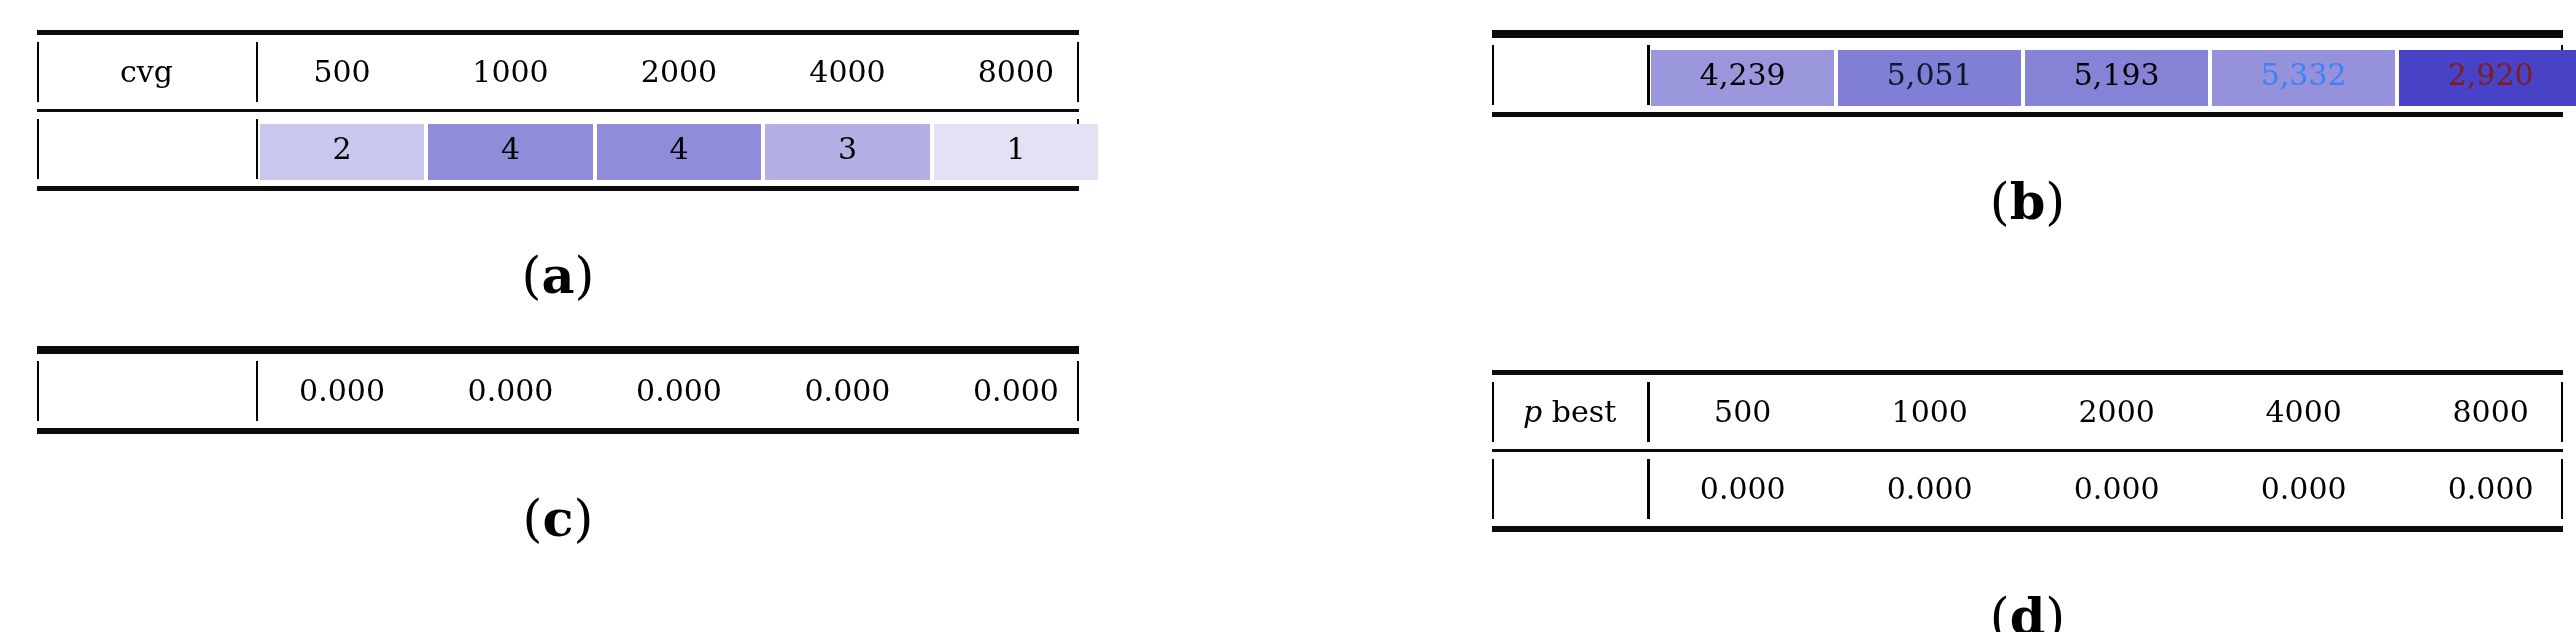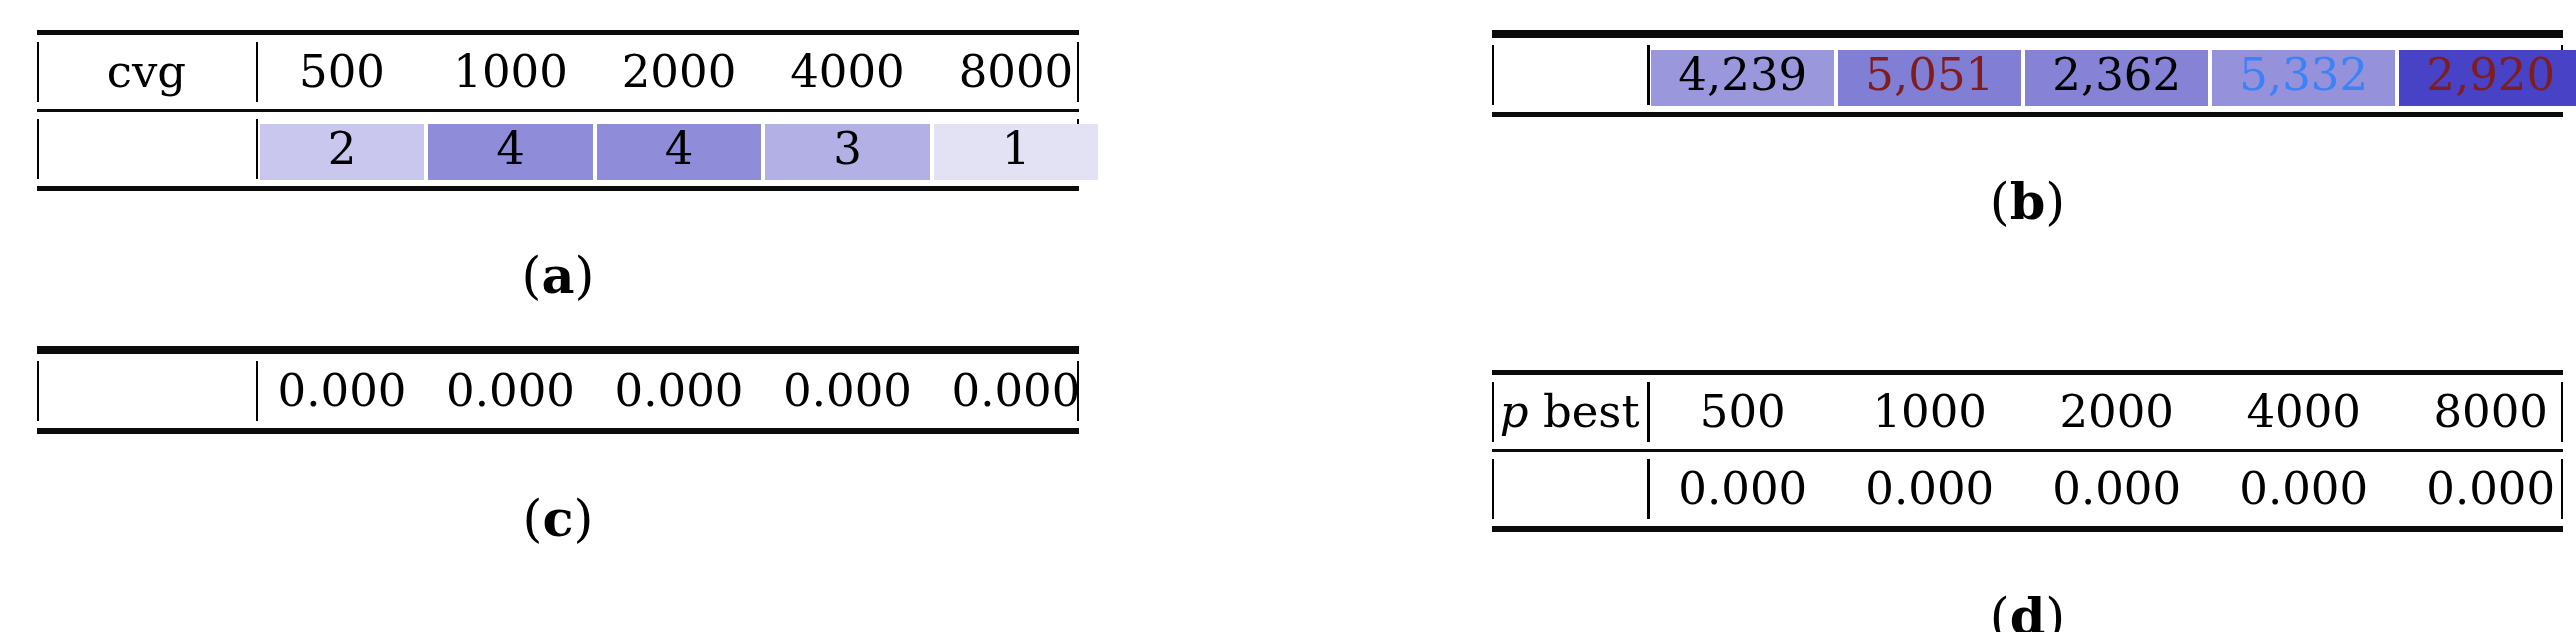--- a/index.html
+++ b/index.html
@@ -17,21 +17,21 @@
   .panel.pc{left:37px;  top:346px; width:1042px;}
   .panel.pd{left:1492px;top:346px; width:1071px;margin-top:24px;}
 
   .rule{background:#0b0b0b;}
   .rule.thick{height:5.4px;}
   .rule.mid{height:3.1px;}
 
   .trow{position:relative;height:74px;white-space:nowrap;}
   .cell{
     display:inline-block;vertical-align:top;height:74px;line-height:74px;
-    text-align:center;font-size:45px;
+    text-align:center;font-size:30px;
   }
   
   .wide .cell.label{width:21%;}
   .wide .cell.col{width:15.79%;}
   .slim .cell.label{width:14.5%;}
   .slim .cell.col{width:17.09%;}
 
   .vbar{position:absolute;top:7px;bottom:7px;width:2.3px;background:#000;}
   .v-left{left:0;}
   .wide .v-sep{left:21%;}
@@ -86,22 +86,22 @@
 
   <div class="panel pb slim">
     <div class="rule thick"></div>
     <div class="rule mid"></div>
     <div class="trow">
       <span class="vbar v-left"></span>
       <span class="vbar v-sep"></span>
       <span class="vbar v-right"></span>
       <div class="cell label"></div>
       <div class="cell col data-cell"><span class="fill" style="background-color: rgb(154, 151, 221);"></span><span class="val" style="color: rgb(0, 0, 0);">4,239</span></div>
-      <div class="cell col data-cell"><span class="fill" style="background-color: rgb(129, 126, 213);"></span><span class="val" style="color: #7f1d1d;">5,051</span></div>
-      <div class="cell col data-cell"><span class="fill" style="background-color: rgb(134, 131, 215);"></span><span class="val" style="color: rgb(0, 0, 0);">2,362</span></div>
+      <div class="cell col data-cell"><span class="fill" style="background-color: rgb(129, 126, 213);"></span><span class="val" style="color: #0f172a;">5,051</span></div>
+      <div class="cell col data-cell"><span class="fill" style="background-color: rgb(134, 131, 215);"></span><span class="val" style="color: rgb(0, 0, 0);">5,193</span></div>
       <div class="cell col data-cell"><span class="fill" style="background-color: rgb(149, 146, 219);"></span><span class="val" style="color: #3b82f6;">5,332</span></div>
       <div class="cell col data-cell"><span class="fill" style="background-color: rgb(72, 67, 198);"></span><span class="val" style="color: #7f1d1d;">2,920</span></div>
     </div>
     <div class="rule thick"></div>
     <div class="caption"><span>(</span><span class="cap-letter">b</span><span>)</span></div>
   </div>
 
   <div class="panel pc wide">
     <div class="rule thick"></div>
     <div class="rule mid"></div>

